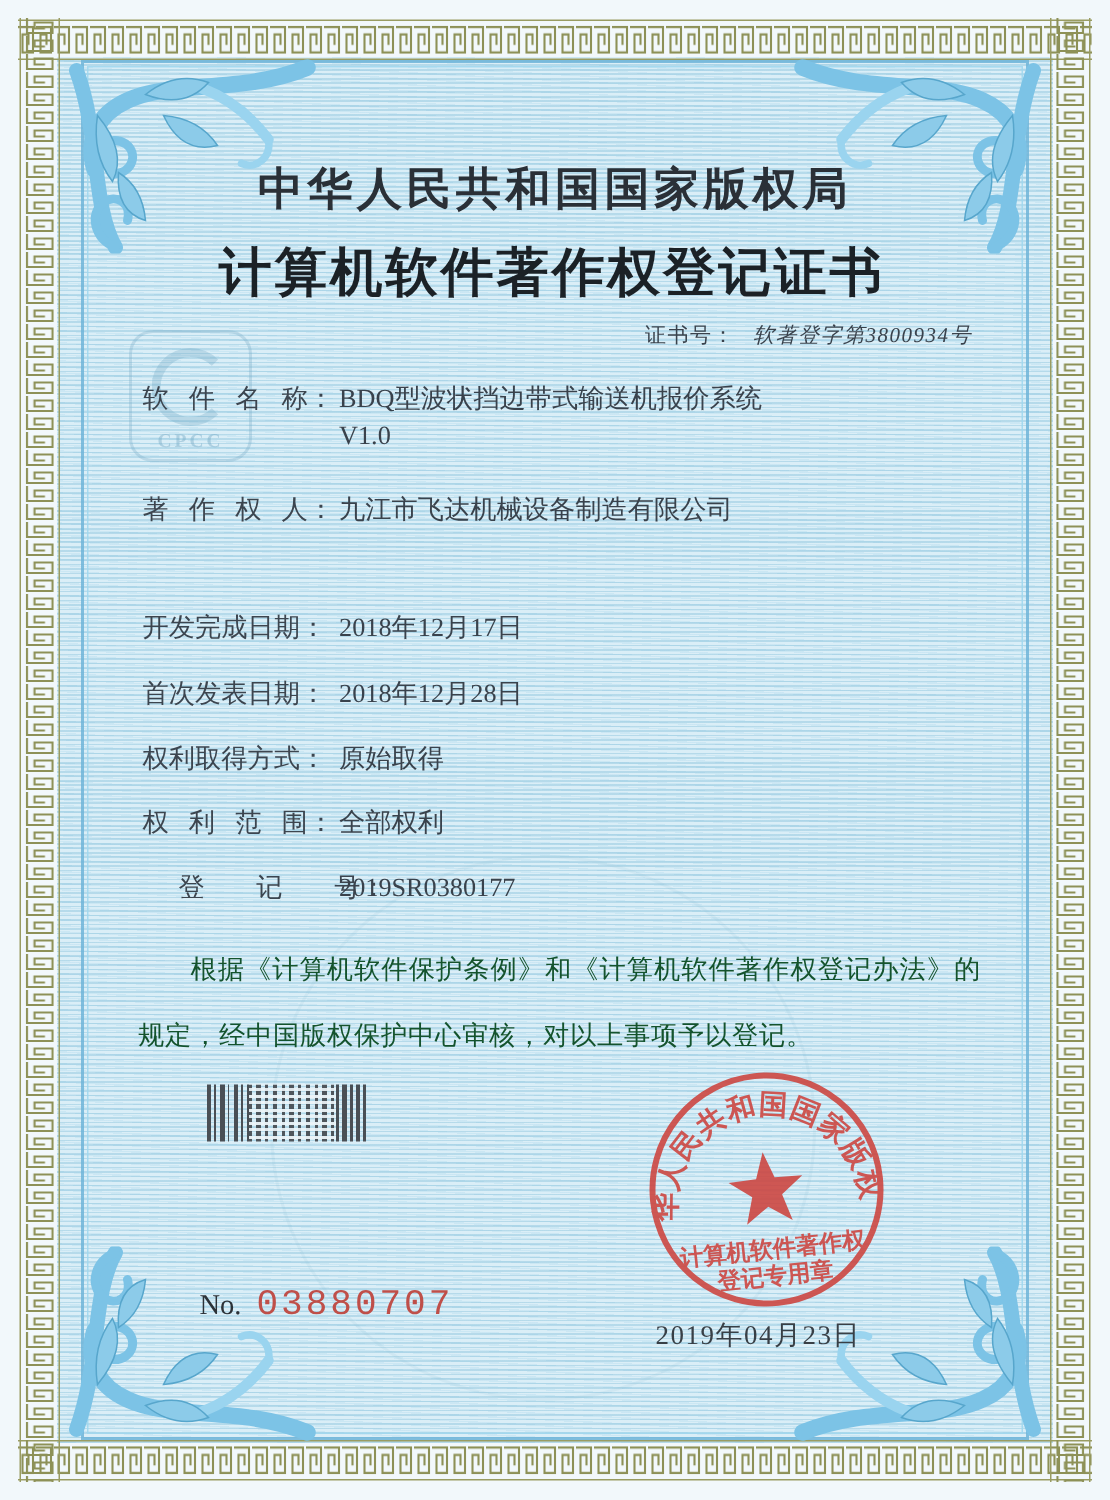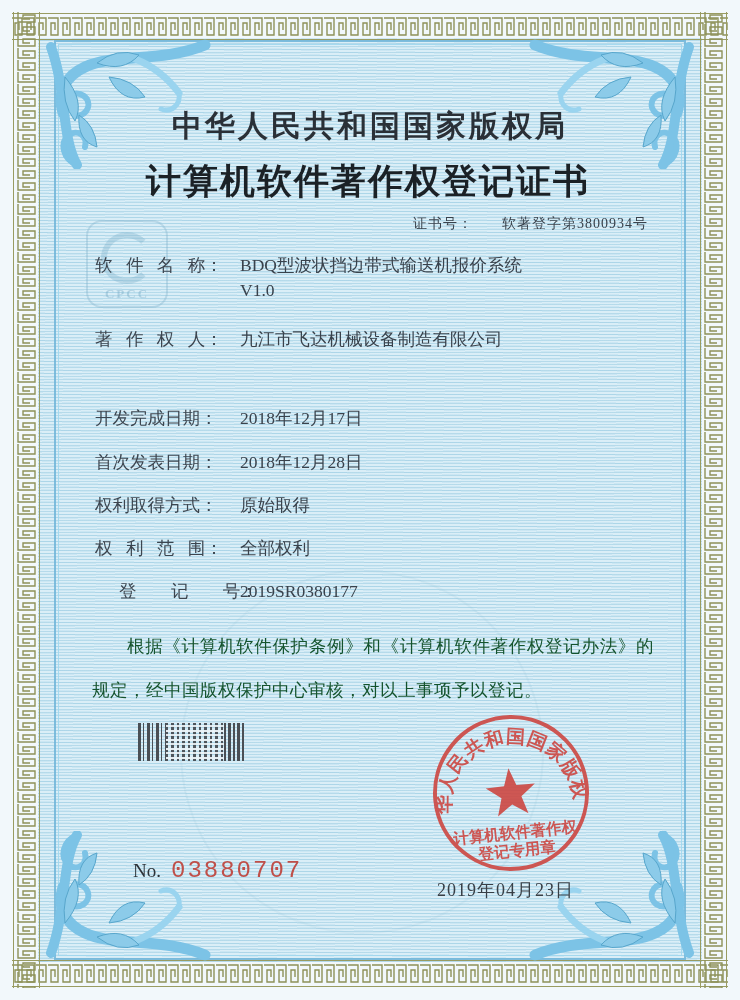--- a/index.html
+++ b/index.html
@@ -67,30 +67,30 @@
     font-size:30px;font-weight:700;letter-spacing:3px;color:#2a3037;
   }
   .subtitle{
     position:absolute;left:0;right:4px;top:158px;text-align:center;
     font-size:35px;font-weight:700;letter-spacing:2px;color:#1b2126;
   }
   .certno{
     position:absolute;right:92px;top:215px;
     font-size:14px;color:#39424c;letter-spacing:1px;
   }
-  .certno .cv{margin-left:29px;}
+  .certno .cv{margin-left:12px;font-style:italic;}
 
   .field-row{position:absolute;left:0;right:0;height:30px;}
   .f-label{
     position:absolute;left:95px;font-size:17.5px;color:#3c454f;
     word-spacing:9px;white-space:nowrap;
   }
   .row-reg .f-label{word-spacing:30px;margin-left:24px;}
   .f-value{
-    position:absolute;left:240px;font-size:17.5px;color:#39424c;
+    position:absolute;left:226px;font-size:17.5px;color:#39424c;
     line-height:25px;white-space:nowrap;
   }
   .statement{
     position:absolute;left:92px;top:624px;width:562px;
     font-size:17.5px;line-height:44px;color:#14532d;
     text-indent:2em;text-align:justify;letter-spacing:.5px;
   }
 
   
   .barcode{position:absolute;left:138px;top:723px;width:108px;height:38px;display:flex;}

